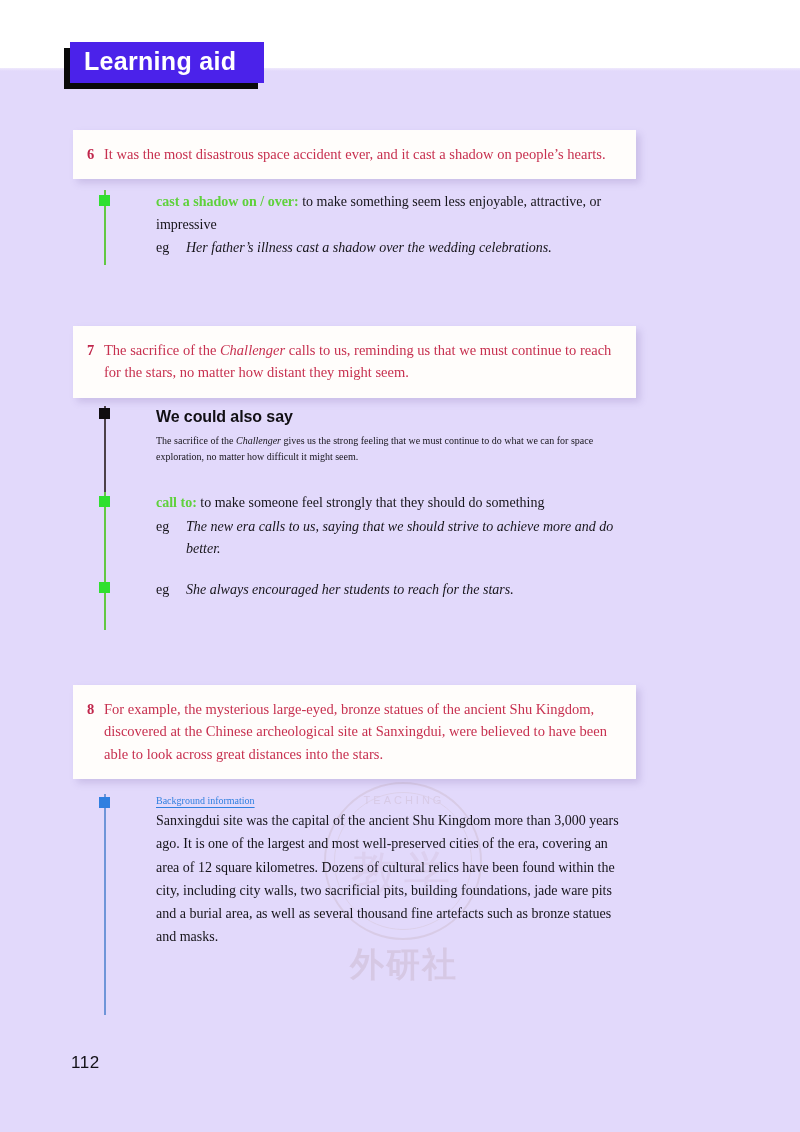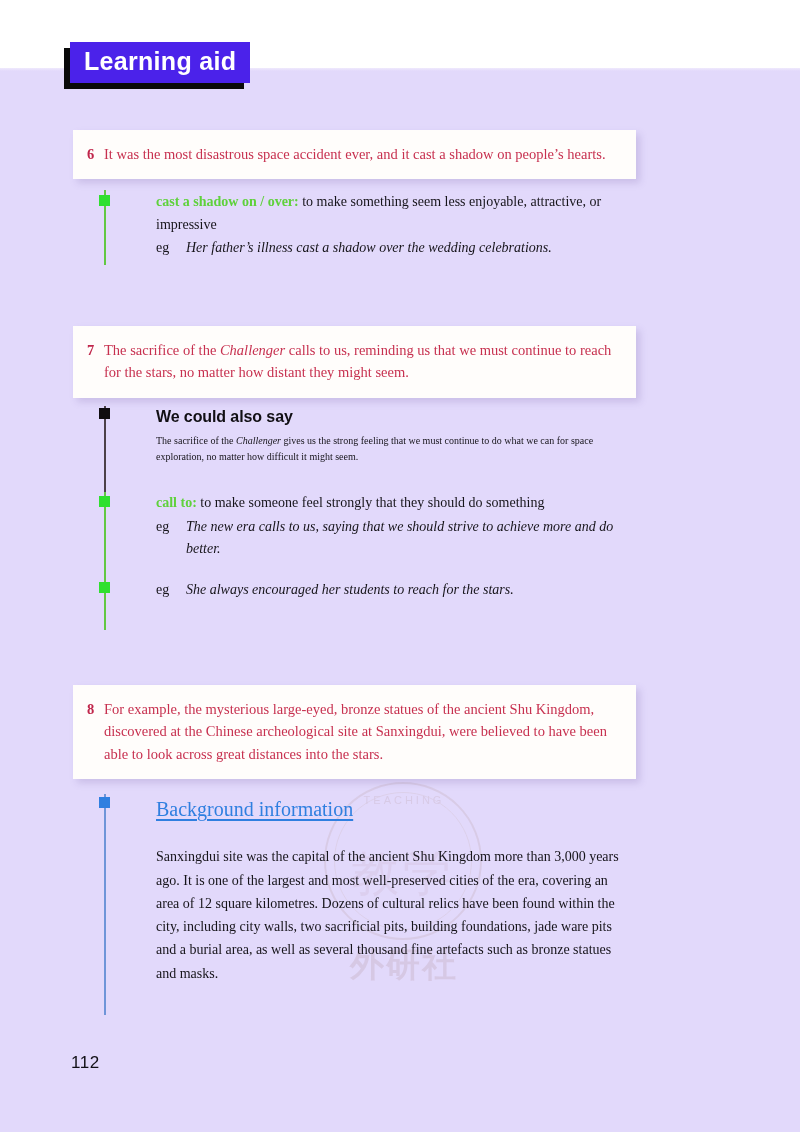--- a/index.html
+++ b/index.html
@@ -108,21 +108,21 @@
     background: #0a0a0a;
   }
   #header-banner .banner-box {
     position: relative;
     background: #4b22ea;
     color: #ffffff;
     font-family: "Liberation Sans", sans-serif;
     font-weight: bold;
     font-size: 25px;
     letter-spacing: .3px;
-    padding: 6px 14px 8px 14px;
+    padding: 6px 28px 8px 14px;
     line-height: 1.08;
   }
 
   
   #content {
     position: absolute;
     left: 0;
     top: 68px;
     width: 800px;
   }
@@ -213,24 +213,24 @@
   .also-body {
     font-size: 10px;
     line-height: 1.62;
     color: #16141a;
   }
   .also-body i { font-style: italic; }
 
   
   .bg-head {
     color: #2f7fe0;
-    font-size: 20px;
+    font-size: 10px;
     text-decoration: underline;
     text-underline-offset: 3px;
-    margin-bottom: 20px;
+    margin-bottom: 0;
     width: max-content;
   }
   .bg-body {
     font-size: 14px;
     line-height: 1.66;
     color: #16141a;
   }
 
   
   #page-number {

